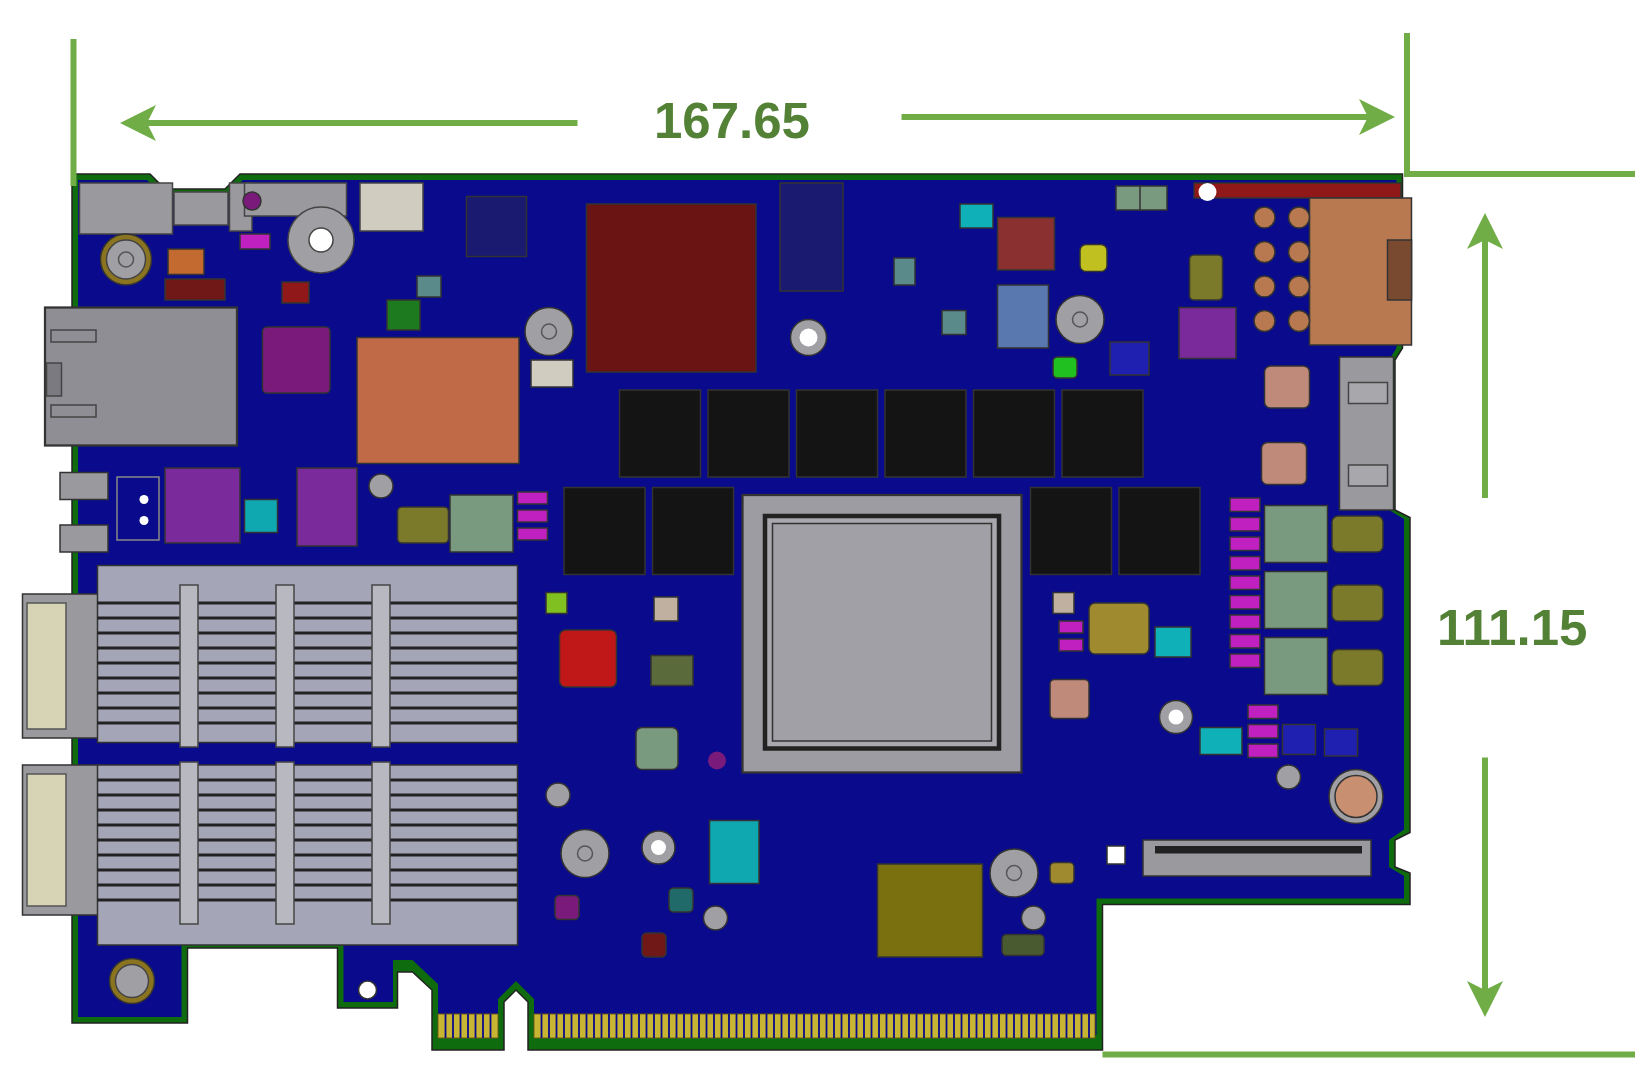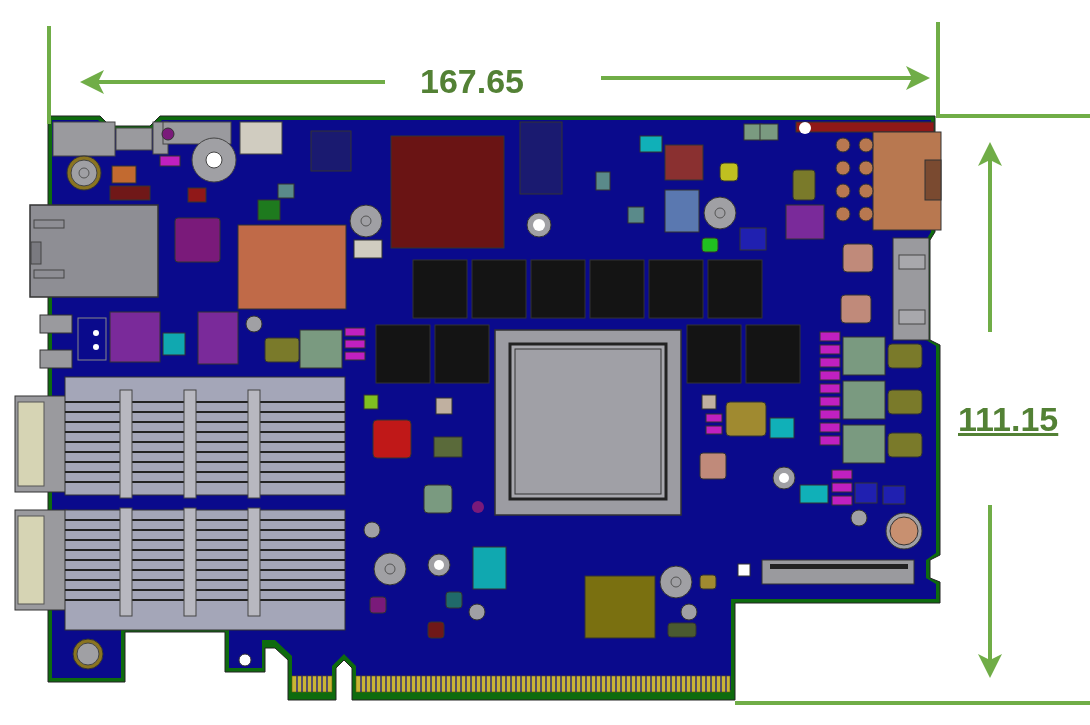--- a/index.html
+++ b/index.html
@@ -1,20 +1,20 @@
 <!DOCTYPE html>
 <html><head>
 <meta charset="utf-8">
 <style>
   html,body{margin:0;padding:0;background:#ffffff;}
   body{width:1090px;height:725px;position:relative;overflow:hidden;font-family:"Liberation Sans",sans-serif;}
   #stage{position:absolute;left:0;top:0;width:1090px;height:725px;}
   .dim-label{position:absolute;font-family:"Liberation Sans",sans-serif;font-weight:bold;font-size:34px;color:#538135;line-height:1;}
-  #dim-width-label{left:420px;top:64px;}
-  #dim-height-label{left:958px;top:402px;text-decoration:underline;}
+  #dim-width-label{left:436px;top:64px;}
+  #dim-height-label{left:958px;top:402px;}
 </style>
 </head>
 <body>
 
 <div id="stage">
 <svg width="1090" height="725" viewBox="0 0 1090 725" xmlns="http://www.w3.org/2000/svg">
 
   <g>
     <path d="M48,116 L100,116 L110,126 L150,126 L160,116 L935,116 L935,232 L930,240 L930,340 L940,345 L940,555 L930,560 L930,578 L940,582 L940,603 L735,603 L735,700 L352,700 L352,668 L344,660 L336,668 L336,700 L288,700 L288,660 L275,648 L265,648 L265,672 L225,672 L225,632 L125,632 L125,682 L48,682 Z" fill="#0e6b0e" stroke="#222" stroke-width="1"></path>
     <path d="M52,120 L98,120 L108,130 L152,130 L162,120 L931,120 L931,232 L926,240 L926,340 L936,346 L936,553 L926,560 L926,578 L936,584 L936,599 L731,599 L731,690 L356,690 L356,666 L344,654 L332,666 L332,690 L292,690 L292,656 L275,640 L262,640 L262,668 L229,668 L229,628 L121,628 L121,678 L52,678 Z" fill="#0a0a8c"></path>

